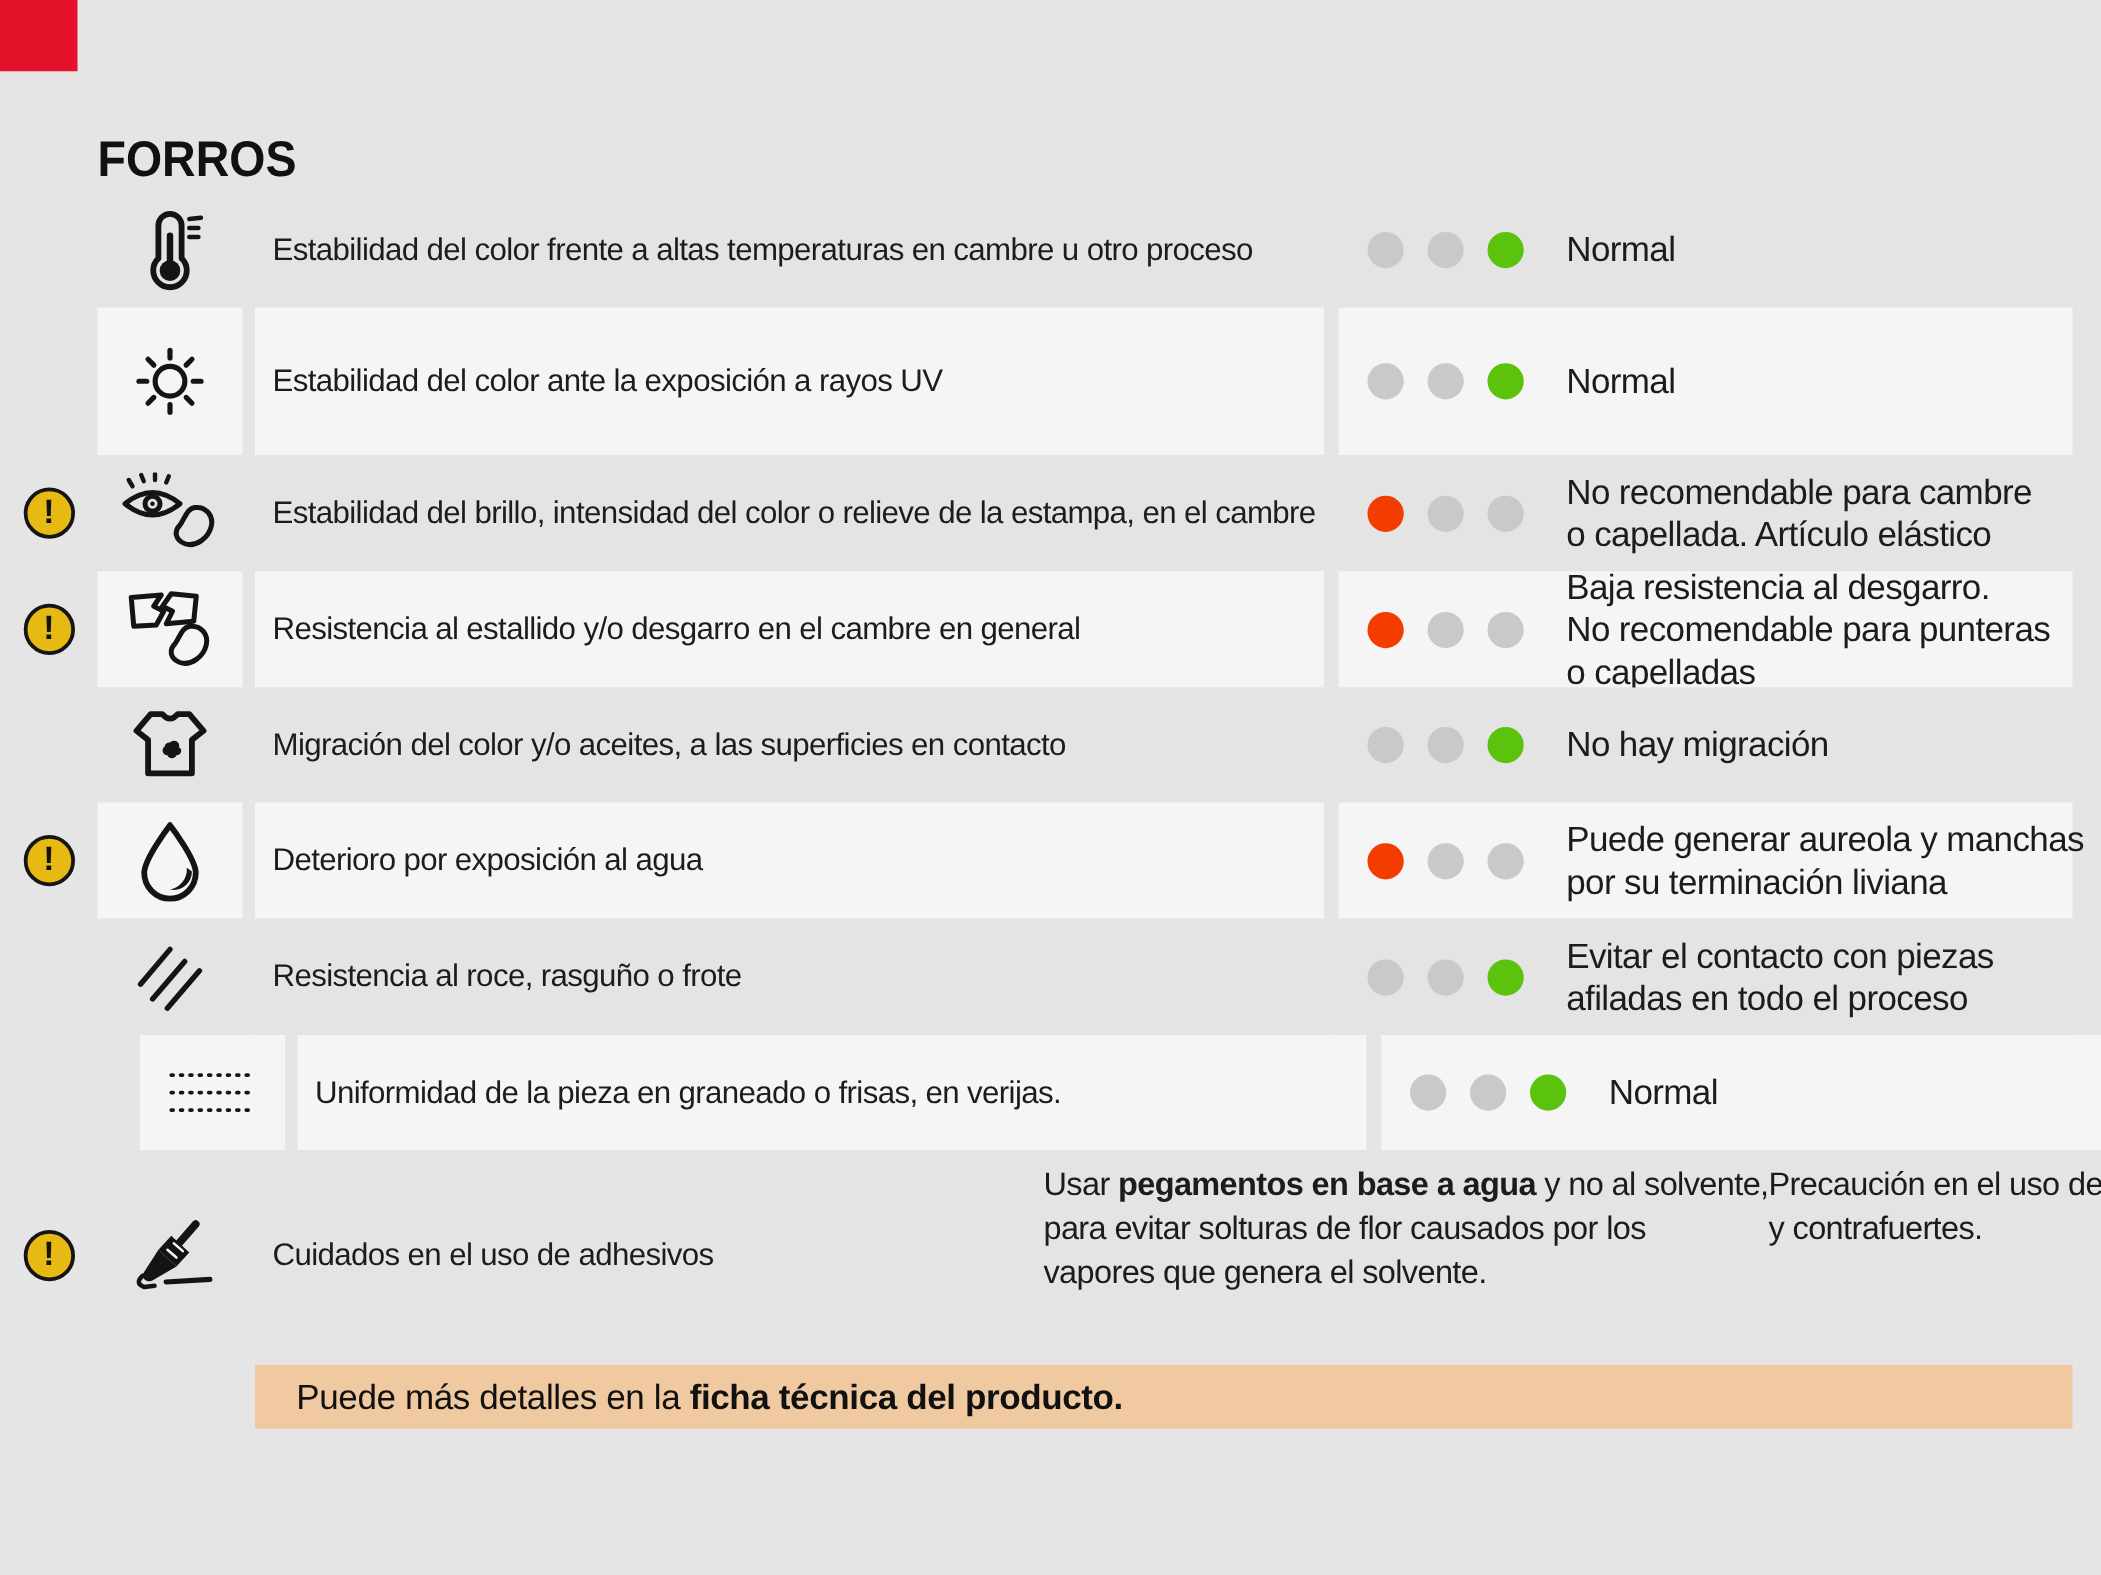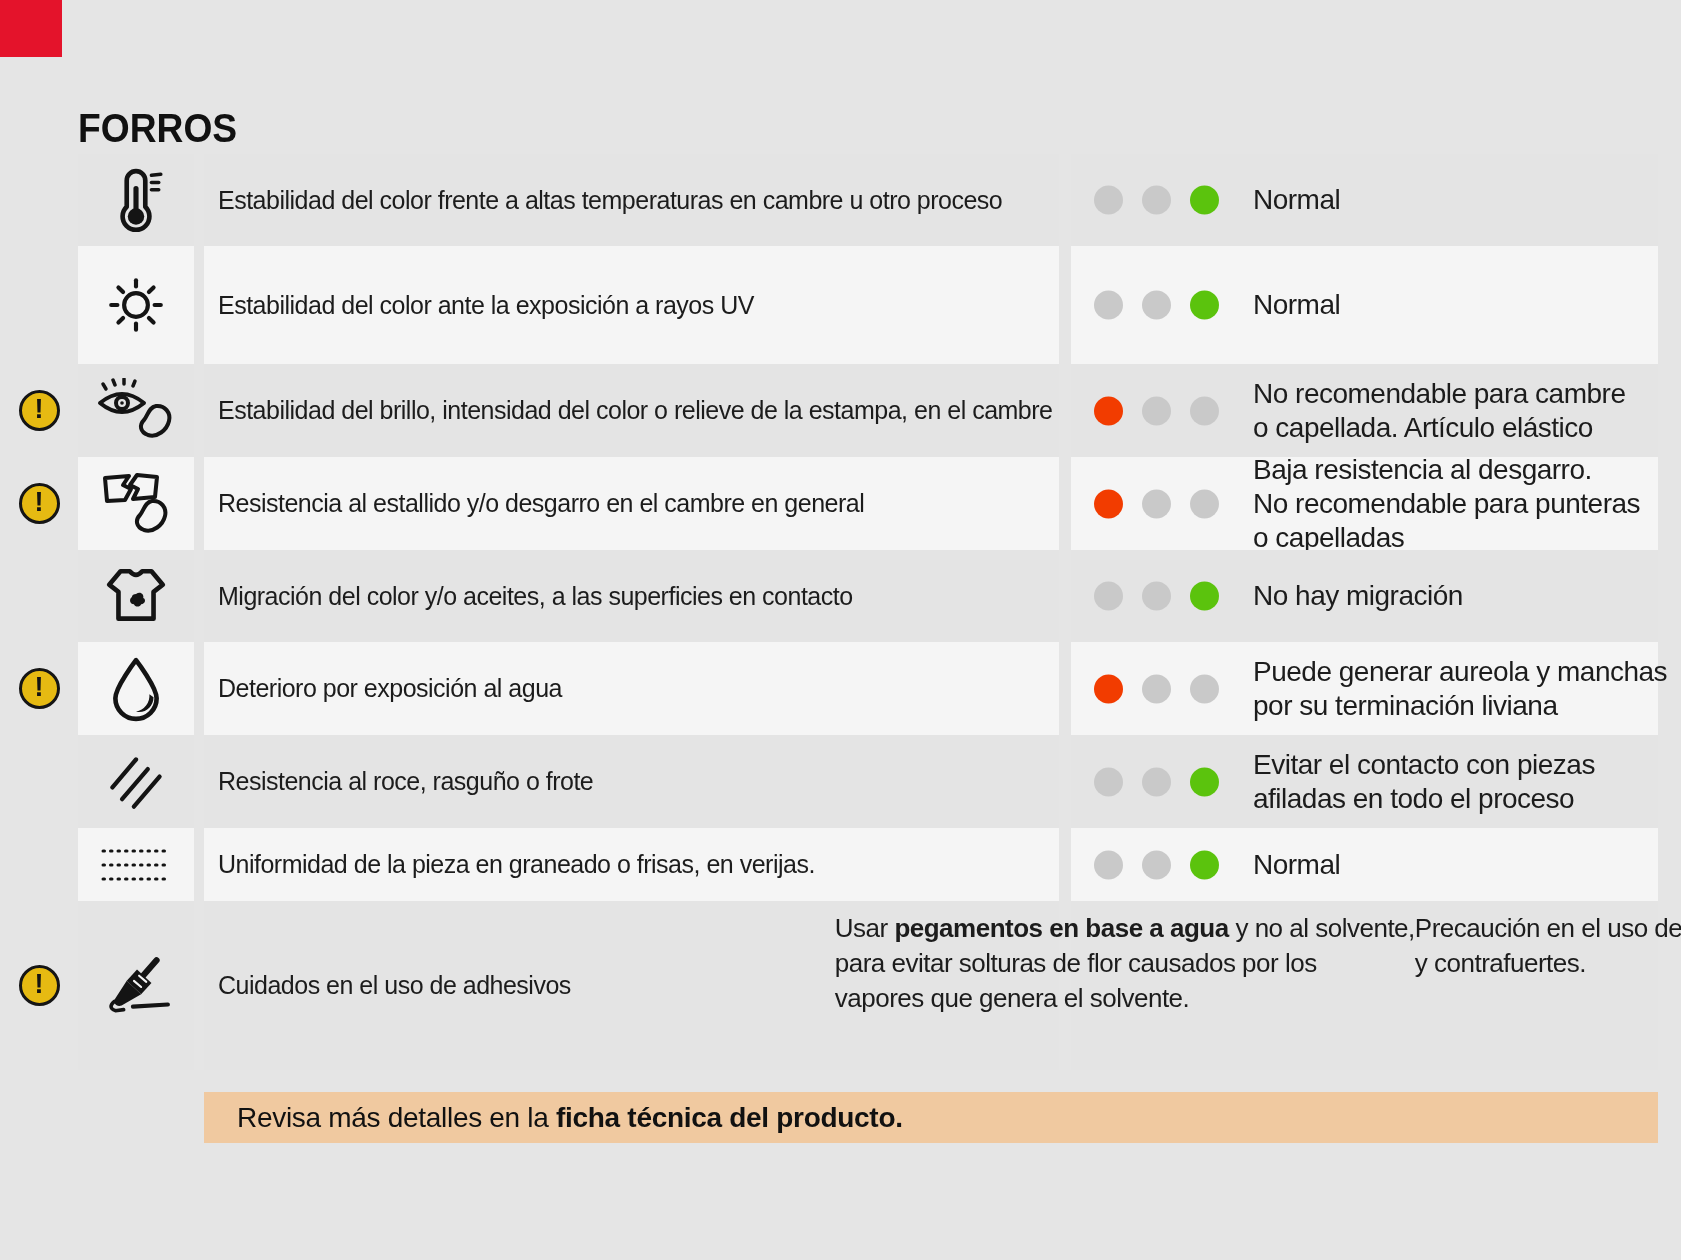--- a/index.html
+++ b/index.html
@@ -207,21 +207,21 @@
         <div class="cell right-cell dark">
           <div class="dots">
             <div class="dot off"></div>
             <div class="dot off"></div>
             <div class="dot good"></div>
           </div>
           <div class="status">Evitar el contacto con piezas
 afiladas en todo el proceso</div>
         </div>
       </div>
-      <div class="row" style="height: 73px;">
+      <div class="row" style="height: 92px; padding-left: 34px;">
         <div class="gutter"></div>
         <div class="cell icon-cell light">
           <svg class="pict" width="72" height="42" viewBox="0 0 72 42">
             <line x1="3" y1="7" x2="69" y2="7" stroke-width="3" stroke-dasharray="1.5 6"></line>
             <line x1="3" y1="21" x2="69" y2="21" stroke-width="3" stroke-dasharray="1.5 6"></line>
             <line x1="3" y1="35" x2="69" y2="35" stroke-width="3" stroke-dasharray="1.5 6"></line>
           </svg>
         </div>
         <div class="cell desc-cell light">
           <span class="desc">Uniformidad de la pieza en graneado o frisas, en verijas.</span>
@@ -256,15 +256,15 @@
         <div class="cell right-cell dark note-cell">
           <p><span>Usar </span><b>pegamentos en base a agua</b><span> y no al solvente,
 para evitar solturas de flor causados por los
 vapores que genera el solvente.</span></p>
           <p><span>Precaución en el uso de puntas duras, forros
 y contrafuertes.</span></p>
         </div>
       </div>
     </div>
   <div id="banner">
-    <span><span>Revisa más detalles en la </span><b>ficha técnica del producto.</b></span>
+    <span><span>Puede más detalles en la </span><b>ficha técnica del producto.</b></span>
   </div>
 </div>
 
 </body></html>

